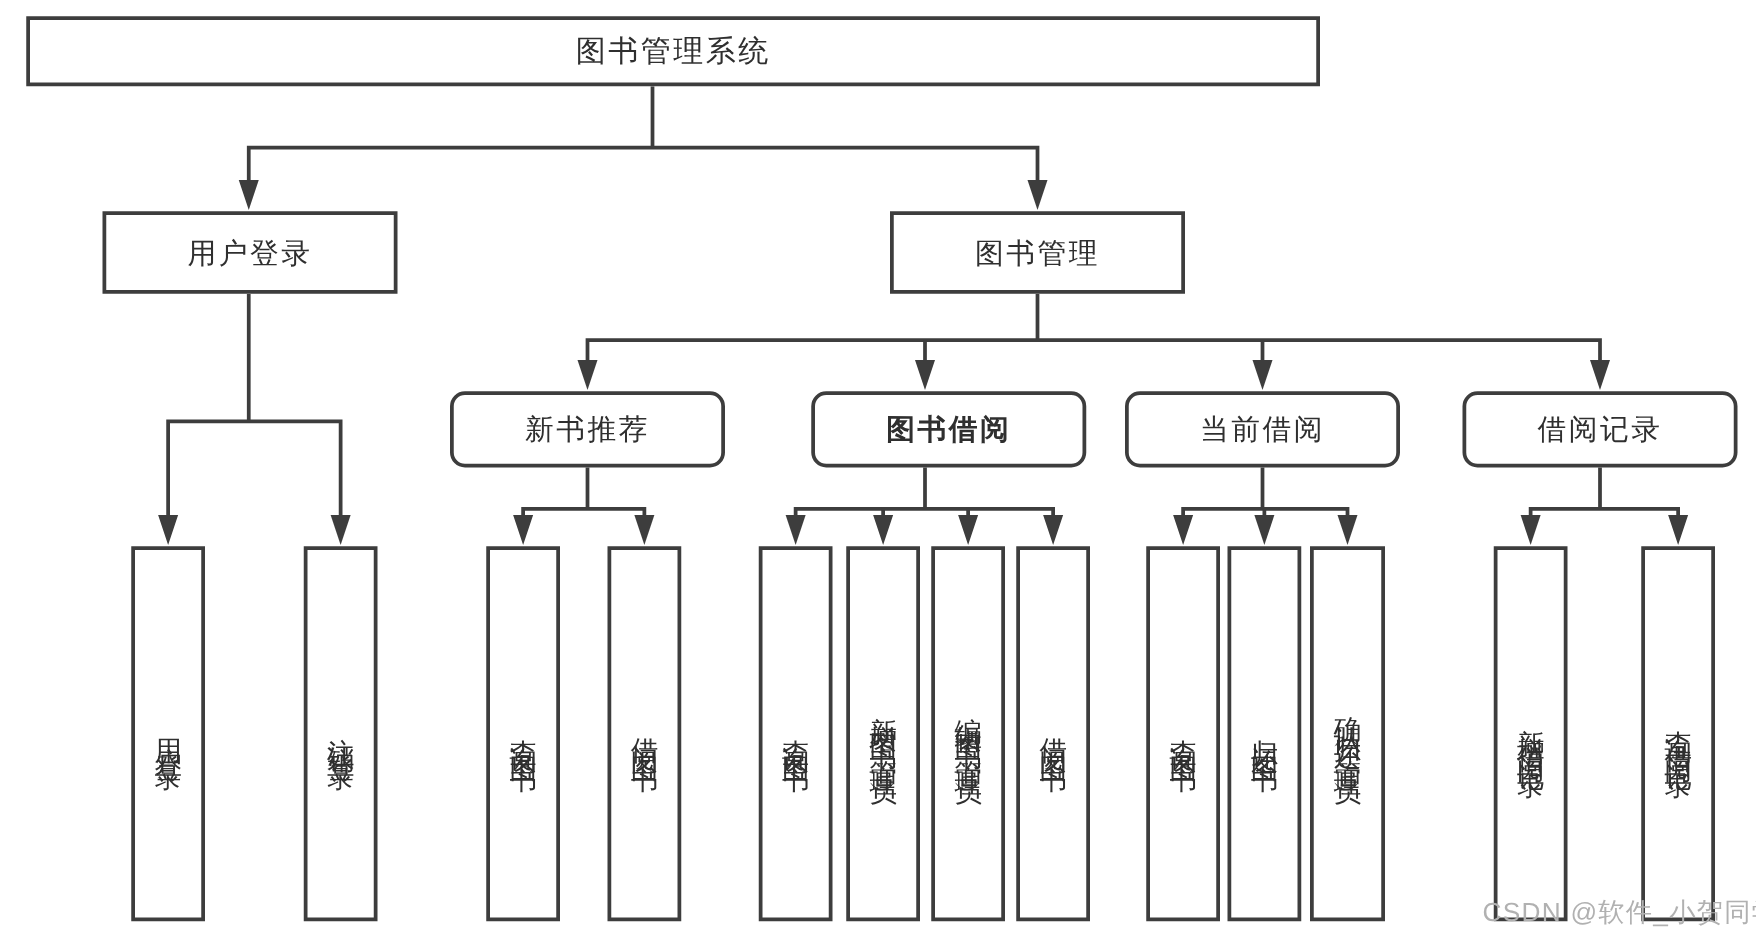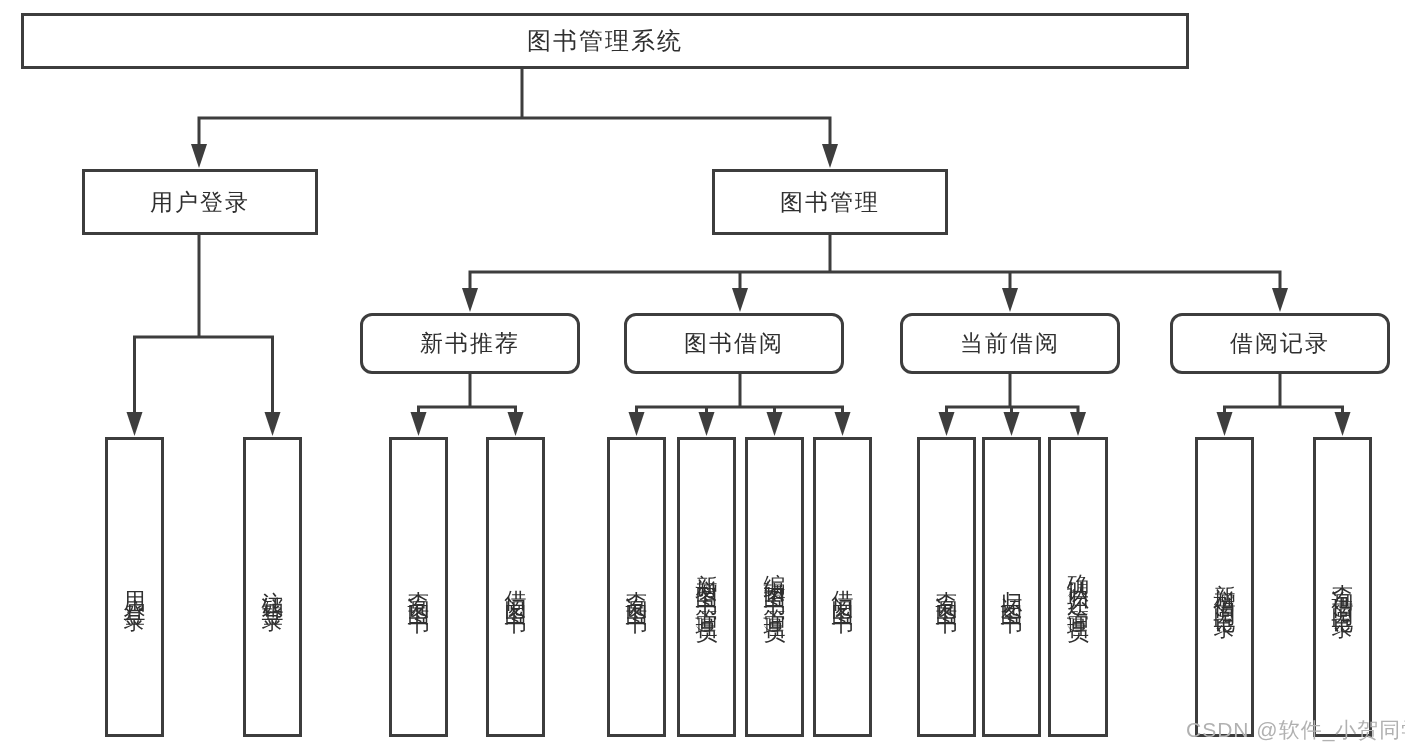--- a/index.html
+++ b/index.html
@@ -13,27 +13,27 @@
     border:3px solid #3d3d3d;display:flex;align-items:center;justify-content:center;
     z-index:2;
   }
   .h-label{font-size:23px;letter-spacing:2px;white-space:nowrap;}
   .root-label{font-size:24px;letter-spacing:2px;}
   .v-node .v-label{
     writing-mode:vertical-rl;text-orientation:mixed;
     font-size:22px;letter-spacing:7px;line-height:1;white-space:nowrap;
   }
   
-  .pos-root{left:21px;top:13px;width:1168px;height:56px;}
+  .pos-root{left:21px;top:13px;width:1035px;height:56px;}
   
   .pos-user{left:82px;top:169px;width:236px;height:66px;}
   .pos-book{left:712px;top:169px;width:236px;height:66px;}
   
   .l3{top:313px;width:220px;height:61px;border-radius:12px;}
-  .pos-newrec{left:360px;} .pos-borrowmod{left:624px;}
+  .pos-newrec{left:360px;} .pos-borrowmod{left:649px;font-weight:bold;}
   .pos-current{left:900px;font-family:Liberation Serif, serif;} .pos-records{left:1170px;}
   
   .leaf{top:437px;width:59px;height:300px;}
   .pos-leaf-a1{left:105px;} .pos-leaf-a2{left:243px;}
   .pos-leaf-b1{left:389px;} .pos-leaf-b2{left:486px;}
   .pos-leaf-c1{left:607px;} .pos-leaf-c2{left:677px;}
   .pos-leaf-c3{left:745px;} .pos-leaf-c4{left:813px;}
   .pos-leaf-d1{left:917px;} .pos-leaf-d2{left:982px;}
   .pos-leaf-d3{left:1048px;width:60px;}
   .pos-leaf-e1{left:1195px;} .pos-leaf-e2{left:1313px;}

